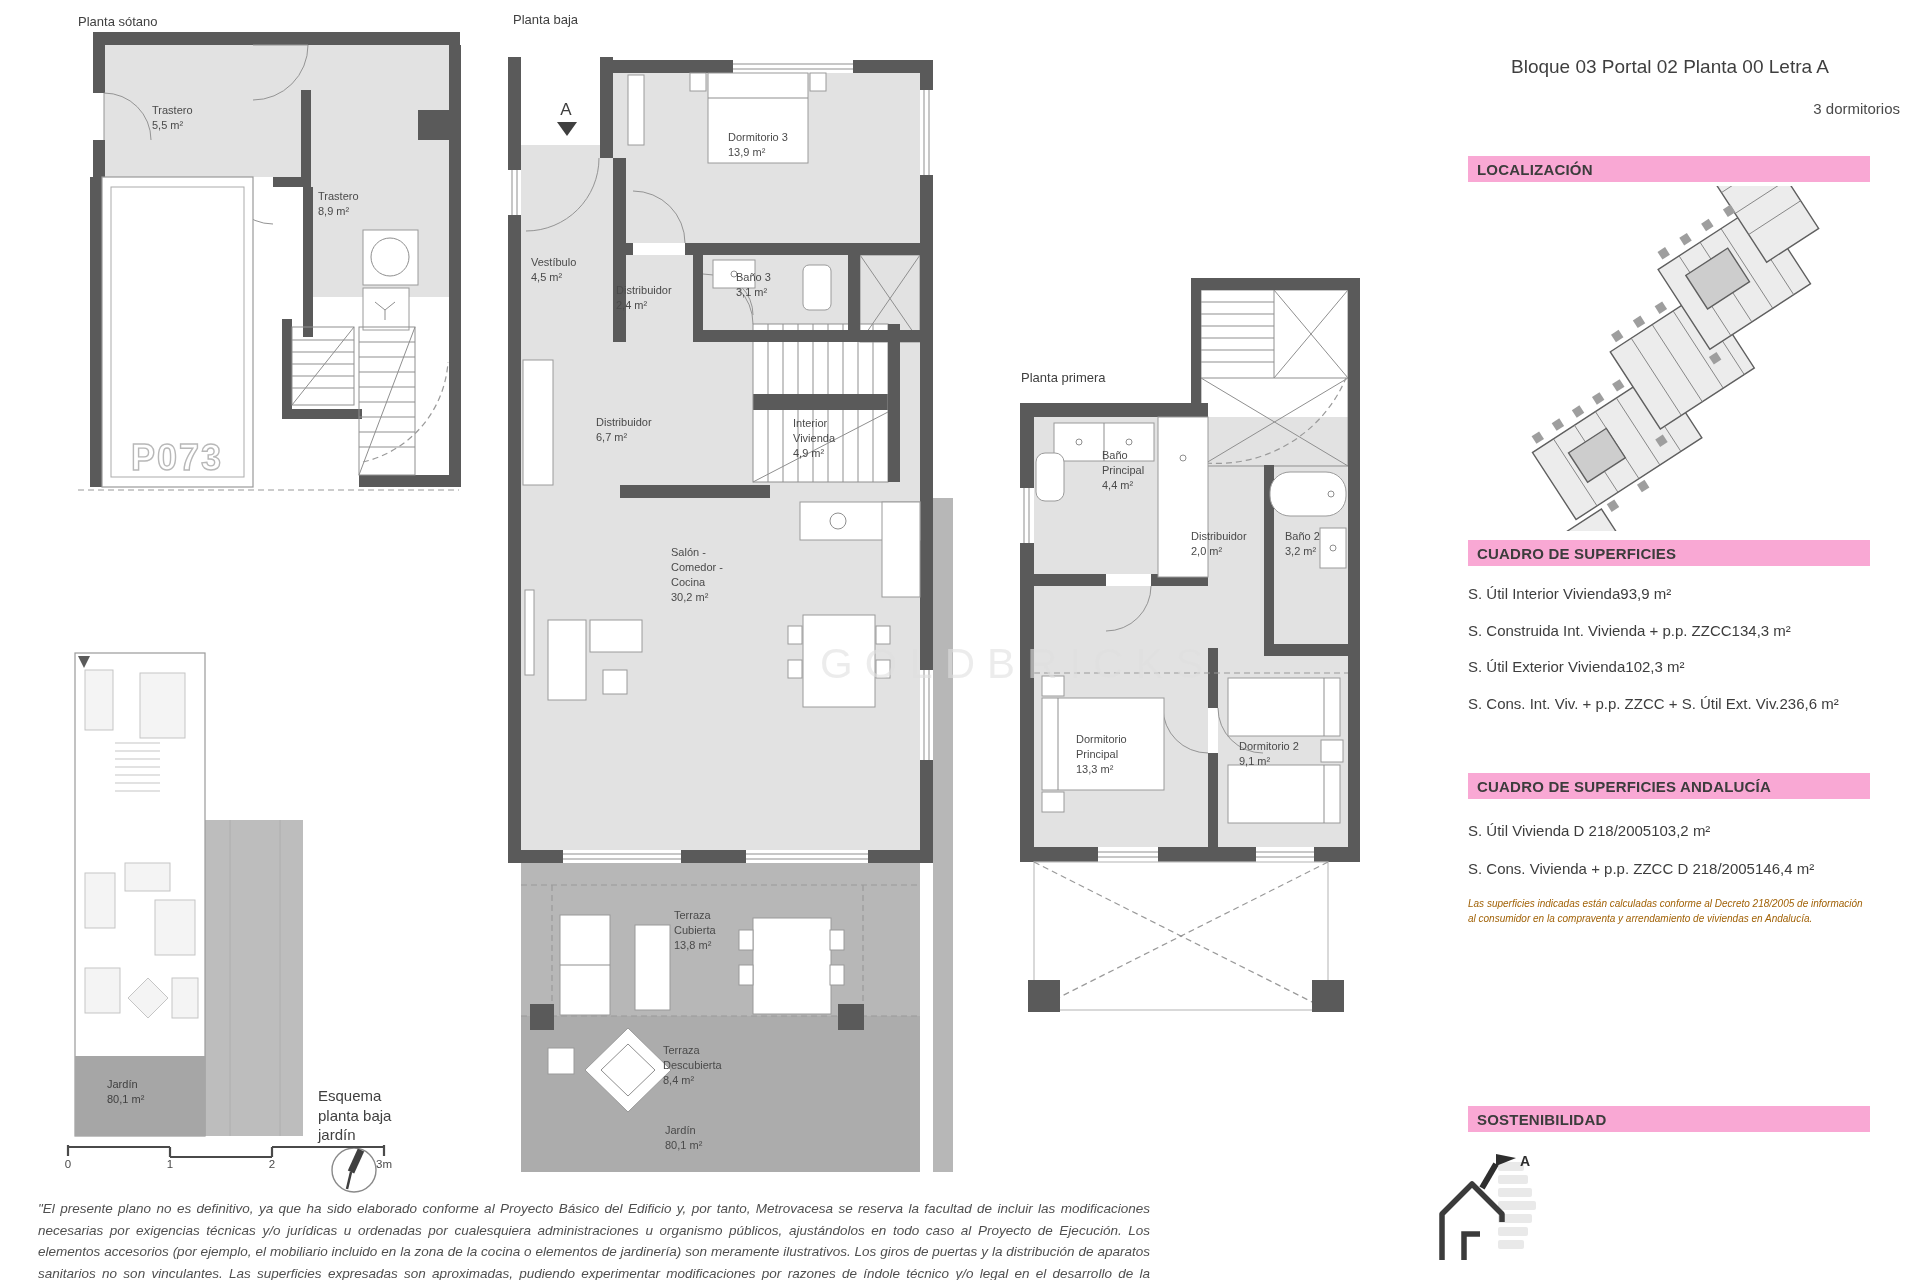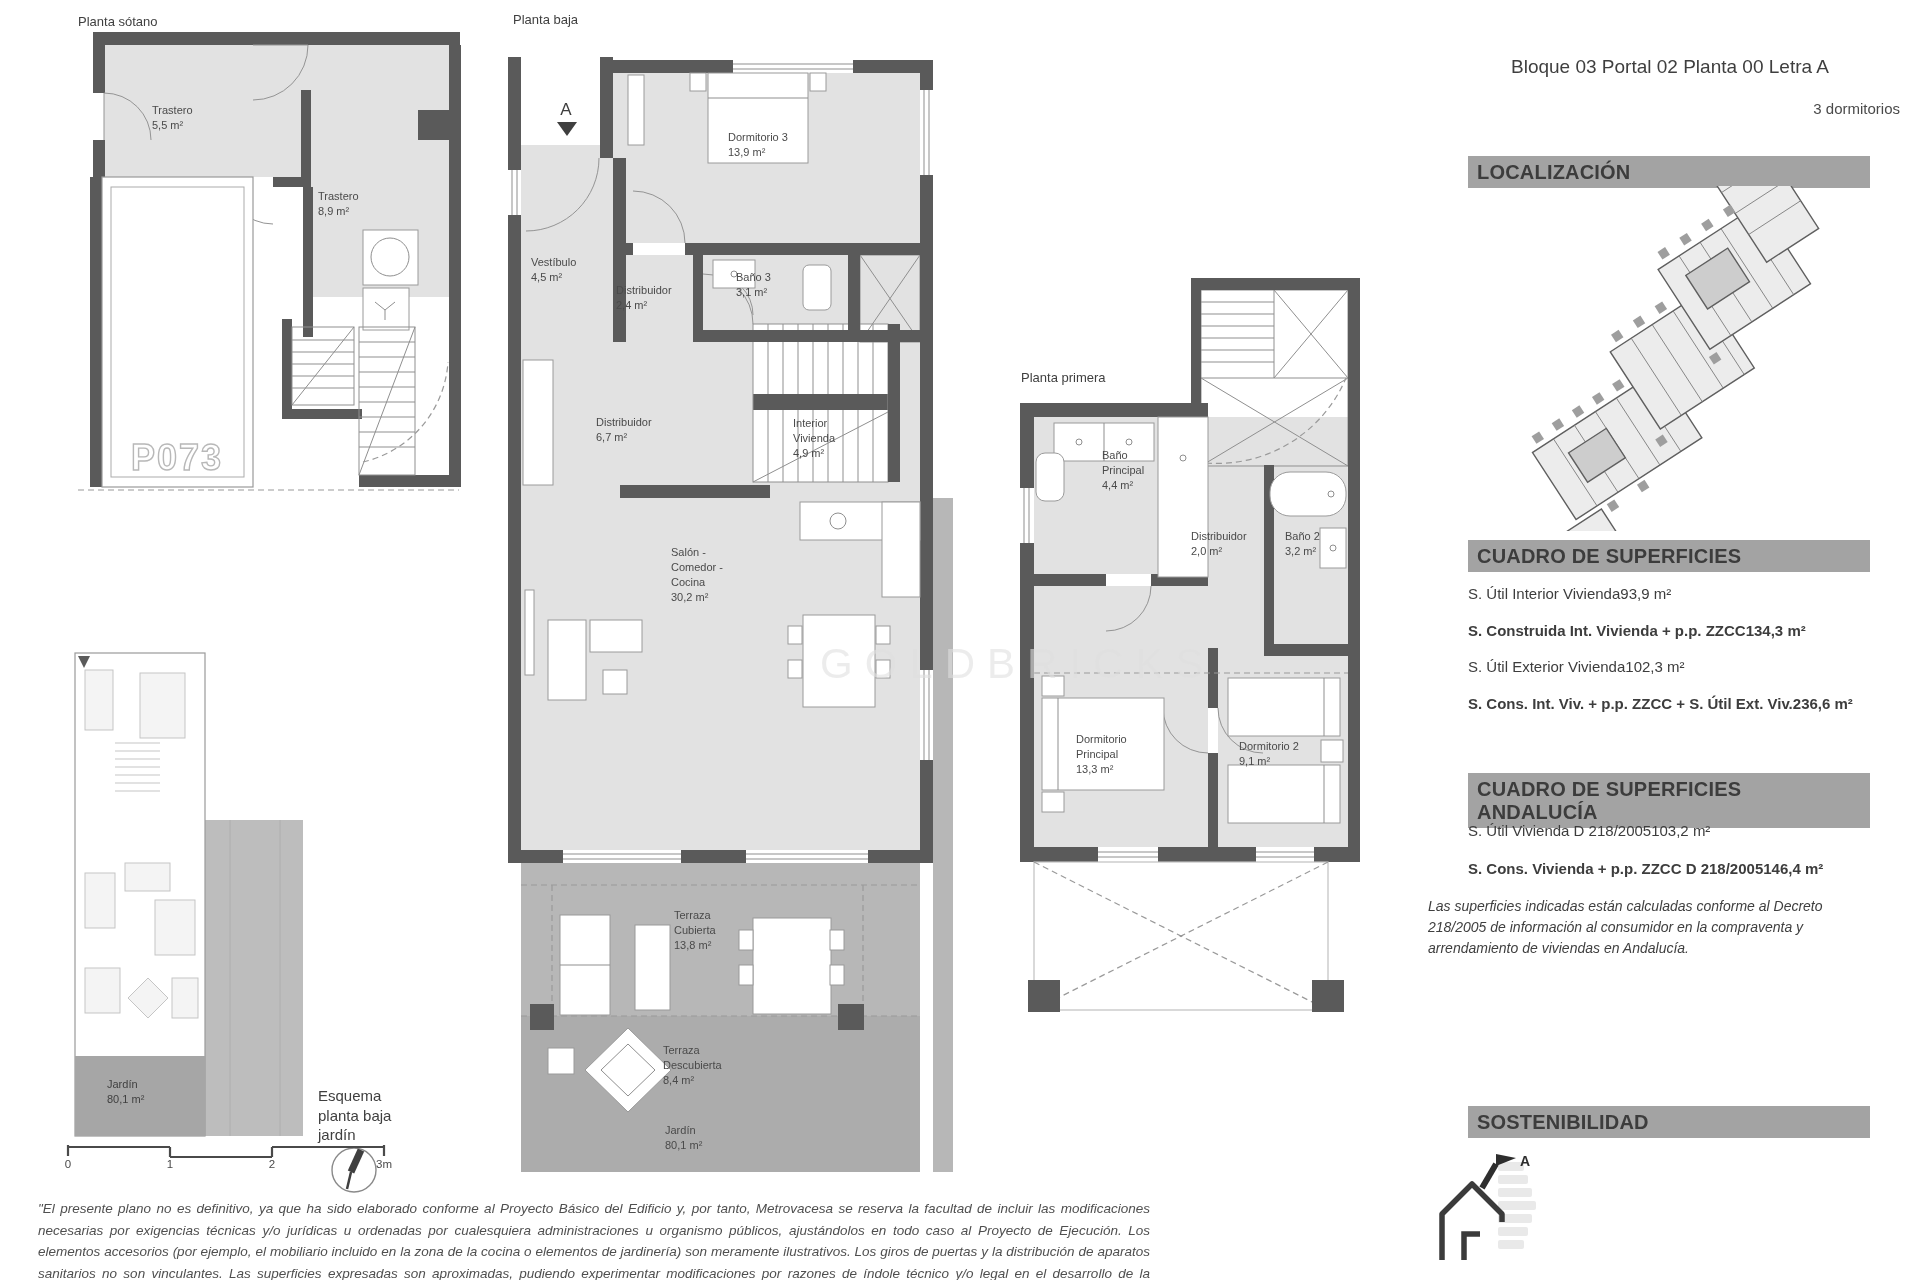--- a/index.html
+++ b/index.html
@@ -3,24 +3,24 @@
 <meta charset="utf-8">
 <style>
   *{margin:0;padding:0;box-sizing:border-box}
   html,body{width:1920px;height:1280px}
   body{position:relative;background:#fff;font-family:"Liberation Sans",sans-serif;color:#3d3d3d;overflow:hidden}
   .wrap{position:absolute}
   .ptitle{position:absolute;font-size:13px;color:#3f3f3f}
   .rl{position:absolute;transform:translate(-50%,-50%);font-size:11px;color:#4a4a4a;line-height:1.35;z-index:5}
   .rl span{display:block}
   .marker-a{position:absolute;transform:translate(-50%,-50%);font-size:17px;color:#3f3f3f;z-index:5}
-  .sechead{position:absolute;left:1468px;width:402px;background:#a3a3a3;padding:5px 9px 4px;font-size:20px;font-weight:700;color:#3c3c3c;letter-spacing:.2px}
+  .sechead{position:absolute;left:1468px;width:402px;background:#f9a8d4;padding:5px 9px 4px;font-size:15px;font-weight:700;color:#3c3c3c;letter-spacing:.2px}
   .srow{position:absolute;left:1468px;width:410px;display:flex;justify-content:flex-start;font-size:15px;color:#3d3d3d;white-space:nowrap}
-  .srow.b{font-weight:700}
-  .note{position:absolute;left:1428px;width:402px;font-size:14px;font-style:italic;color:#404040;line-height:1.5}
+  .srow.b{font-weight:400}
+  .note{position:absolute;left:1468px;width:402px;font-size:10px;font-style:italic;color:#a16207;line-height:1.5}
   .disclaimer{position:absolute;left:38px;top:1198px;width:1112px;font-size:13.5px;font-style:italic;color:#4f4f4f;line-height:1.6;text-align:justify}
   .watermark{position:absolute;left:820px;top:640px;font-size:42px;letter-spacing:12px;color:#e0e0e0;opacity:.6;z-index:8;font-weight:400}
   .caption{position:absolute;left:318px;top:1086px;font-size:15px;line-height:1.3;color:#3f3f3f;white-space:pre-line}
   .sblabels{position:absolute;left:66px;top:1158px;width:330px;height:16px;font-size:11.5px;color:#4a4a4a}
   .sblabels span{position:absolute;transform:translateX(-50%)}
   .title-main{position:absolute;left:1440px;top:56px;width:460px;text-align:center;font-size:19px;color:#3f3f3f}
   .subtitle{position:absolute;left:1440px;top:100px;width:460px;text-align:right;font-size:15px;color:#4a4a4a}
   
   .w{fill:#5a5a5a}
   .room{fill:#e2e2e2}

